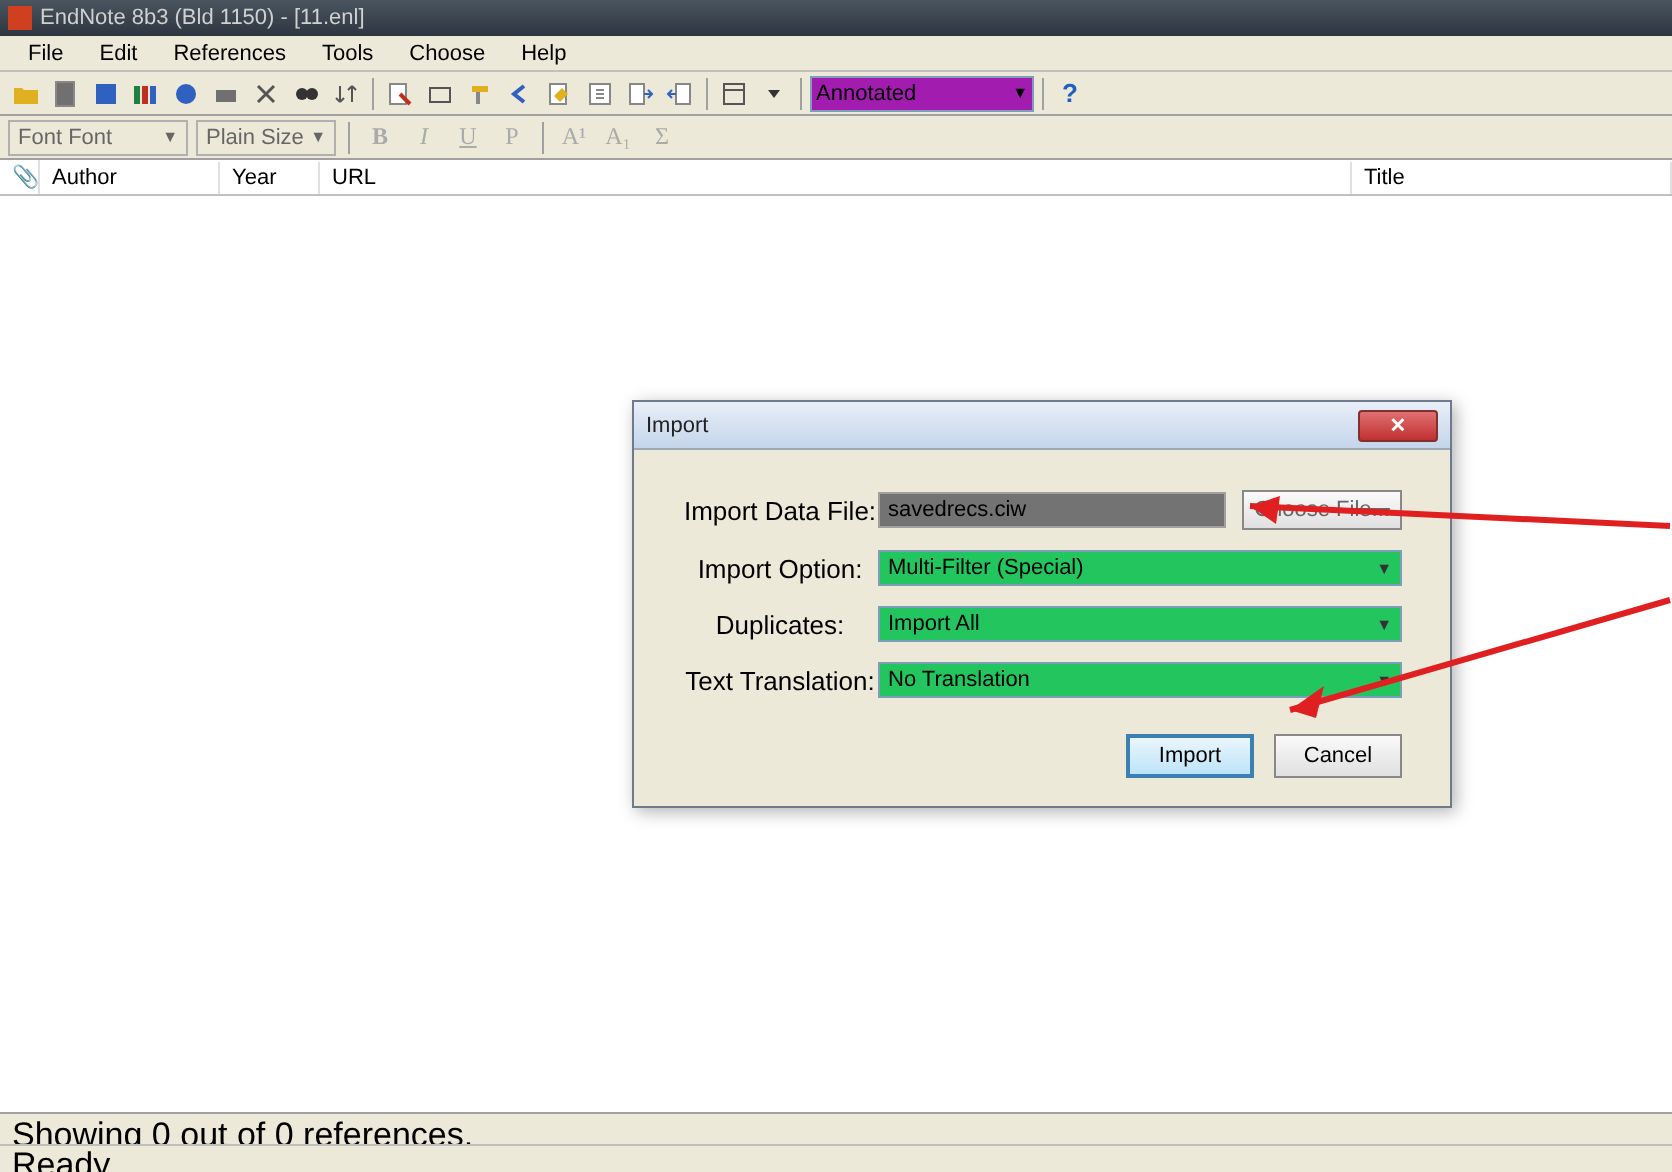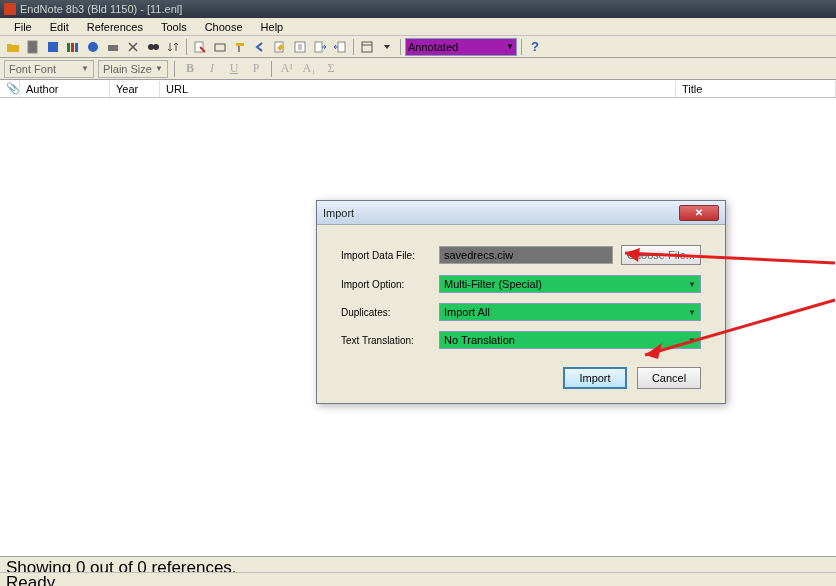--- a/index.html
+++ b/index.html
@@ -33,21 +33,21 @@
 
 .statusbar-top { position: absolute; bottom: 14px; left: 0; right: 0; height: 16px; background: #ece9d8; border-top: 1px solid #a0a0a0; padding: 1px 6px; font-size: 17px; }
 .statusbar-bottom { position: absolute; bottom: 0; left: 0; right: 0; height: 14px; background: #ece9d8; border-top: 1px solid #c0c0c0; padding: 0 6px; font-size: 17px; }
 
 .dialog { position: absolute; left: 316px; top: 200px; width: 410px; background: #ece9d8; border: 1px solid #6d7b8d; box-shadow: 2px 2px 8px rgba(0,0,0,0.3); }
 .dialog-titlebar { height: 24px; background: linear-gradient(#e8eff8,#c4d5ea); border-bottom: 1px solid #a0a8b4; display: flex; align-items: center; padding: 0 6px; font-size: 12px; color: #222; }
 .dialog-titlebar .spacer { flex: 1; }
 .dlg-close { width: 40px; height: 16px; background: linear-gradient(#e07070,#c03030); border: 1px solid #803030; border-radius: 2px; display: flex; align-items: center; justify-content: center; color: #fff; font-weight: bold; font-size: 10px; cursor: default; }
 .dialog-body { padding: 20px 24px 14px 24px; }
 .form-row { display: flex; align-items: center; margin-bottom: 10px; }
-.form-row .label { width: 98px; font-size: 10px; }
+.form-row .label { width: 98px; font-size: 13px; text-align: center; }
 .form-row .text-input { flex: 1; height: 18px; border: 1px solid #a0a0a0; background: #737373; padding: 0 4px; font-size: 11px; display: flex; align-items: center; }
 .form-row .choose-btn { width: 80px; height: 20px; margin-left: 8px; border: 1px solid #888; background: linear-gradient(#fafafa,#e0e0e0); font-size: 11px; cursor: default; display:flex; align-items:center; justify-content:center; text-decoration: line-through; color: #666; }
 .form-row .sel { flex: 1; height: 18px; border: 1px solid #7f9db9; background: #22c55e; padding: 0 4px; font-size: 11px; display: flex; align-items: center; }
 .form-row .sel .arrow { margin-left: auto; font-size: 8px; color: #333; }
 .dialog-buttons { display: flex; justify-content: flex-end; gap: 10px; margin-top: 18px; }
 .dlg-btn { width: 64px; height: 22px; border: 1px solid #888; background: linear-gradient(#fafafa,#e0e0e0); font-size: 11px; cursor: default; display: flex; align-items: center; justify-content: center; }
 .dlg-btn.primary { border: 2px solid #3c7fb1; background: linear-gradient(#eaf6fd,#bde4f9); }
 
 .arrow-svg { position: absolute; pointer-events: none; }
 

